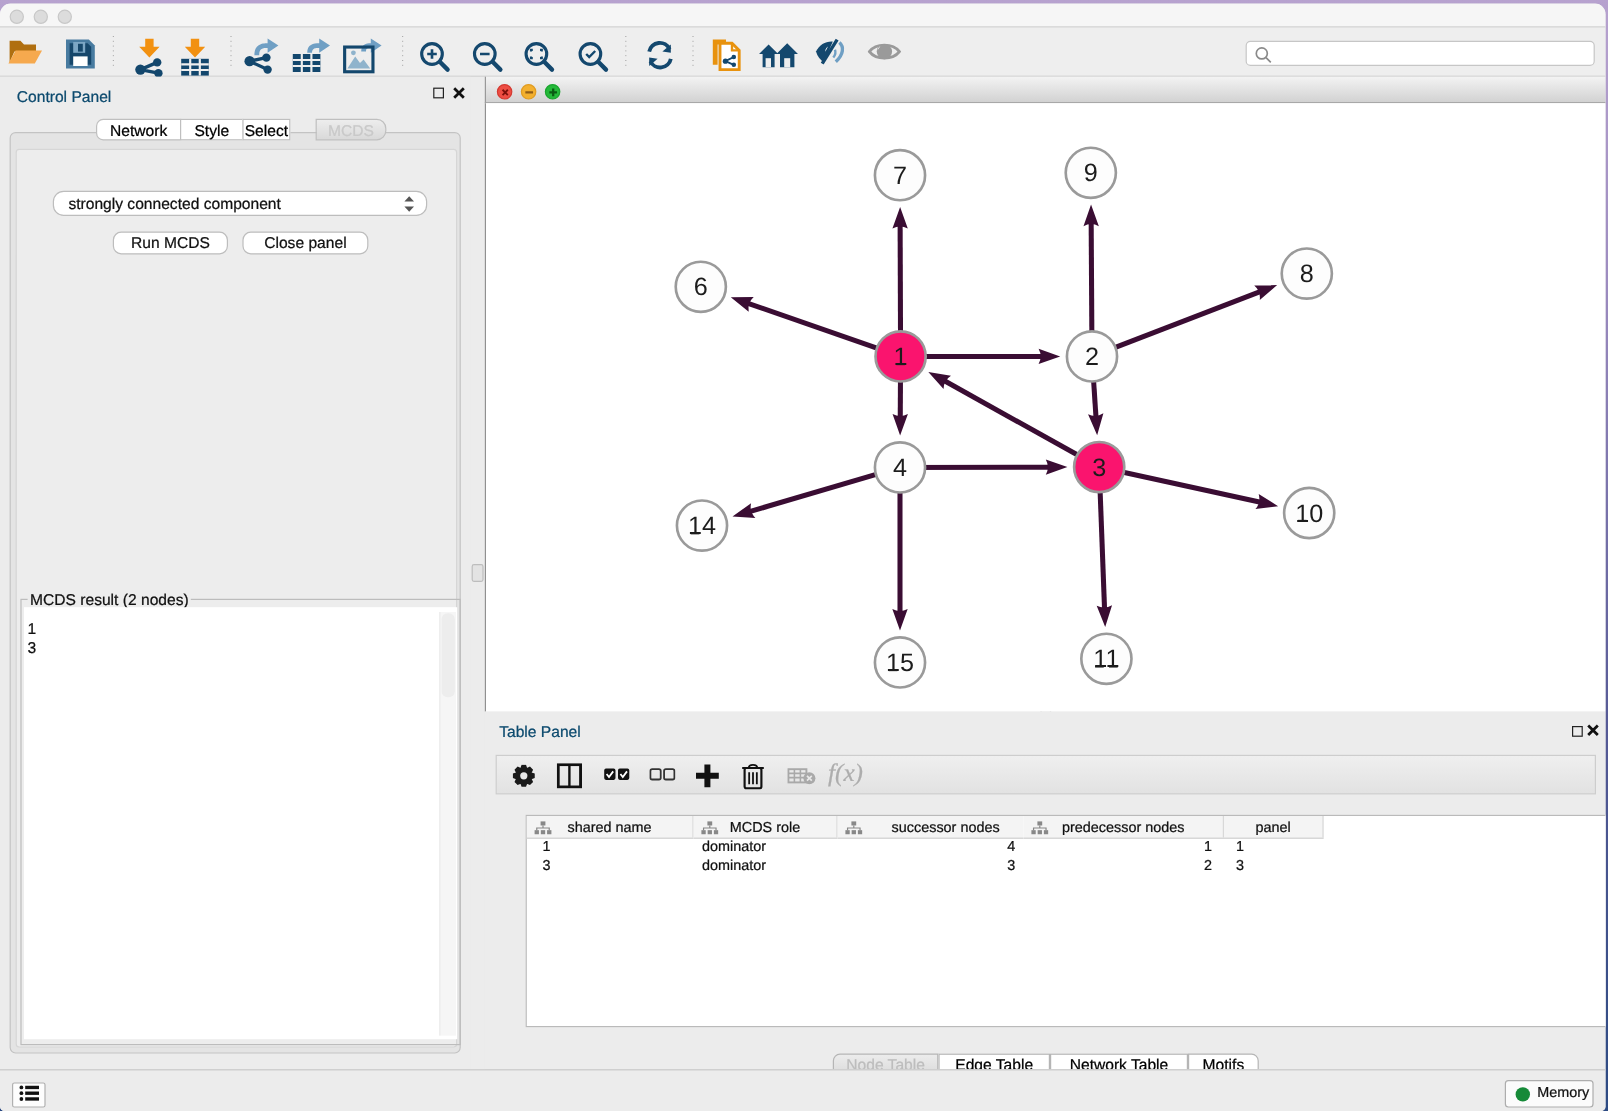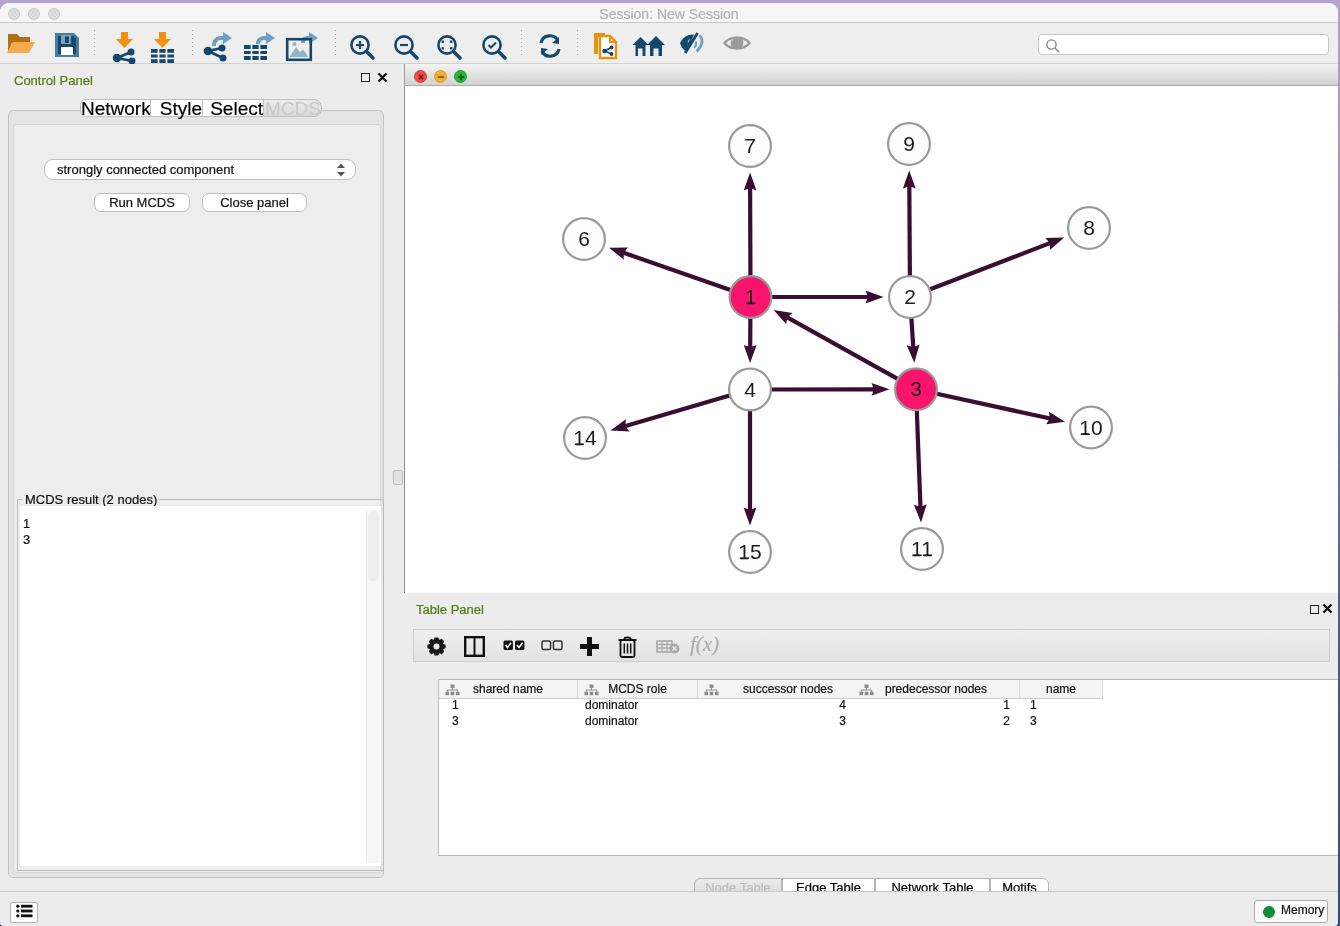--- a/index.html
+++ b/index.html
@@ -17,24 +17,24 @@
 .title { position:absolute; top:3px; width:100%; text-align:center; font-size:14px; color:#b2b2b2; }
 
 .toolbar { left:0; top:20px; width:1338px; height:41px; background:#eeeeee; border-bottom:1px solid #d2d2d2; }
 .tbi { position:absolute; }
 .sep { position:absolute; top:7px; width:1px; height:26px;
   background-image:linear-gradient(#aaa 30%, transparent 0); background-size:1px 4px; }
 .searchbox { position:absolute; left:1038px; top:11px; width:291px; height:21px; background:#fff;
   border:1px solid #c6c6c6; border-radius:4px; }
 
 .cpanel { left:0; top:61px; width:392px; height:827px; background:#ececec; }
-.ptitle { position:absolute; font-size:13px; color:#4d7c0f; }
+.ptitle { position:absolute; font-size:13px; color:#0c4a6e; }
 .floatbtn { position:absolute; width:9px; height:9px; border:1.6px solid #222; background:transparent; }
 .tab { position:absolute; top:0; height:18px; z-index:5; border:1px solid #bfbfbf; background:#fff;
-  font-size:19px; text-align:right; line-height:17px; color:#000; }
+  font-size:13px; text-align:center; line-height:17px; color:#000; }
 .tabpanel { position:absolute; left:8px; top:46px; width:376px; height:768px;
   background:#e4e4e4; border:1px solid #c3c3c3; border-radius:5px; }
 .innerpanel { position:absolute; left:4px; top:13px; width:368px; height:749px;
   background:#ededed; border:1px solid #d6d6d6; border-radius:3px; }
 .optlabel { position:absolute; left:4px; top:70px; width:100%; text-align:center; font-size:13px; color:#1a1a1a; }
 .dropdown { position:absolute; left:44px; top:95px; width:312px; height:21px; background:#fff;
   border:1px solid #bdbdbd; border-radius:9px; font-size:13px; line-height:19px; padding-left:12px; color:#111; }
 .btn { position:absolute; height:19px; background:#fff; border:1px solid #bdbdbd; border-radius:7px;
   font-size:13px; text-align:center; line-height:17px; color:#111; }
 .fieldset { position:absolute; left:17px; top:435px; width:367px; height:372px;
@@ -73,21 +73,20 @@
   border:1px solid #adadad; border-radius:3px; }
 </style>
 </head>
 <body>
 <div class="app">
 
 <div class="titlebar">
   <div class="tl" style="left:8px"></div>
   <div class="tl" style="left:28px"></div>
   <div class="tl" style="left:48px"></div>
-  <div class="title">Session: New Session</div>
 </div>
 
 <div class="toolbar">
   <div class="sep" style="left:94px"></div>
       <div class="sep" style="left:192px"></div>
   <div class="sep" style="left:335px"></div>
       <div class="sep" style="left:521px"></div>
   <div class="sep" style="left:577px"></div>
   <svg class="tbi" style="left:6px;top:8px" width="32" height="26" viewBox="0 0 32 26">
     <path d="M2 3 L11 3 L14 6 L24 6 L24 12 L6 12 L2 21 Z" fill="#b06f10"></path>
@@ -192,21 +191,21 @@
 </div>
 
 <div class="cpanel">
   <div class="ptitle" style="left:14px;top:9px">Control Panel</div>
   <div class="floatbtn" style="left:361px;top:9px"></div>
   <svg style="position:absolute;left:377px;top:8px" width="11" height="11" viewBox="0 0 11 11">
         <path d="M1.5 1.5 L9.5 9.5 M9.5 1.5 L1.5 9.5" stroke="#111" stroke-width="2.3"></path>
       </svg>
   <div class="tab" style="left:80px;top:35px;width:71px;border-radius:6px 0 0 6px">Network</div>
   <div class="tab" style="left:150px;top:35px;width:53px">Style</div>
-  <div class="tab" style="left:202px;top:35px;width:62px">Select</div>
+  <div class="tab" style="left:202px;top:35px;width:40px">Select</div>
   <div class="tab" style="left:263px;top:35px;width:59px;border-radius:0 8px 8px 0;background:linear-gradient(180deg,#ededed,#d9d9d9);color:#c9c9c9">MCDS</div>
   <div class="tabpanel">
     <div class="innerpanel"></div>
   </div>
   <div class="dropdown">strongly connected component
     <svg width="10" height="14" viewBox="0 0 10 14" style="position:absolute;right:9px;top:3px">
       <path d="M1 5 L5 0.5 L9 5 Z" fill="#555"></path>
       <path d="M1 9 L5 13.5 L9 9 Z" fill="#555"></path>
     </svg>
   </div>
@@ -355,21 +354,21 @@
     <div class="thead" style="left:139px;width:120px">
           <div class="tcell" style="left:0;width:120px">MCDS role</div>
         </div>
     <div class="thead" style="left:259px;width:155px">
           <div class="tcell" style="left:13px;width:155px">successor nodes</div>
         </div>
     <div class="thead" style="left:414px;width:167px">
           <div class="tcell" style="left:0;width:167px">predecessor nodes</div>
         </div>
     <div class="thead" style="left:581px;width:83px">
-          <div class="tcell" style="left:0;width:83px">name</div>
+          <div class="tcell" style="left:0;width:83px">panel</div>
         </div>
     <svg class="hicon" style="position:absolute;left:6px;top:4px" width="15" height="12" viewBox="0 0 15 12">
           <rect x="5.5" y="0.5" width="4" height="3.4" fill="#888"></rect>
           <rect x="0.5" y="7.8" width="3.6" height="3.4" fill="#888"></rect>
           <rect x="5.7" y="7.8" width="3.6" height="3.4" fill="#888"></rect>
           <rect x="10.9" y="7.8" width="3.6" height="3.4" fill="#888"></rect>
           <path d="M7.5 4 L7.5 6 M2.3 7.8 L2.3 6 L12.7 6 L12.7 7.8" stroke="#888" stroke-width="1" fill="none"></path>
         </svg>
     <svg class="hicon" style="position:absolute;left:145px;top:4px" width="15" height="12" viewBox="0 0 15 12">
           <rect x="5.5" y="0.5" width="4" height="3.4" fill="#888"></rect>

